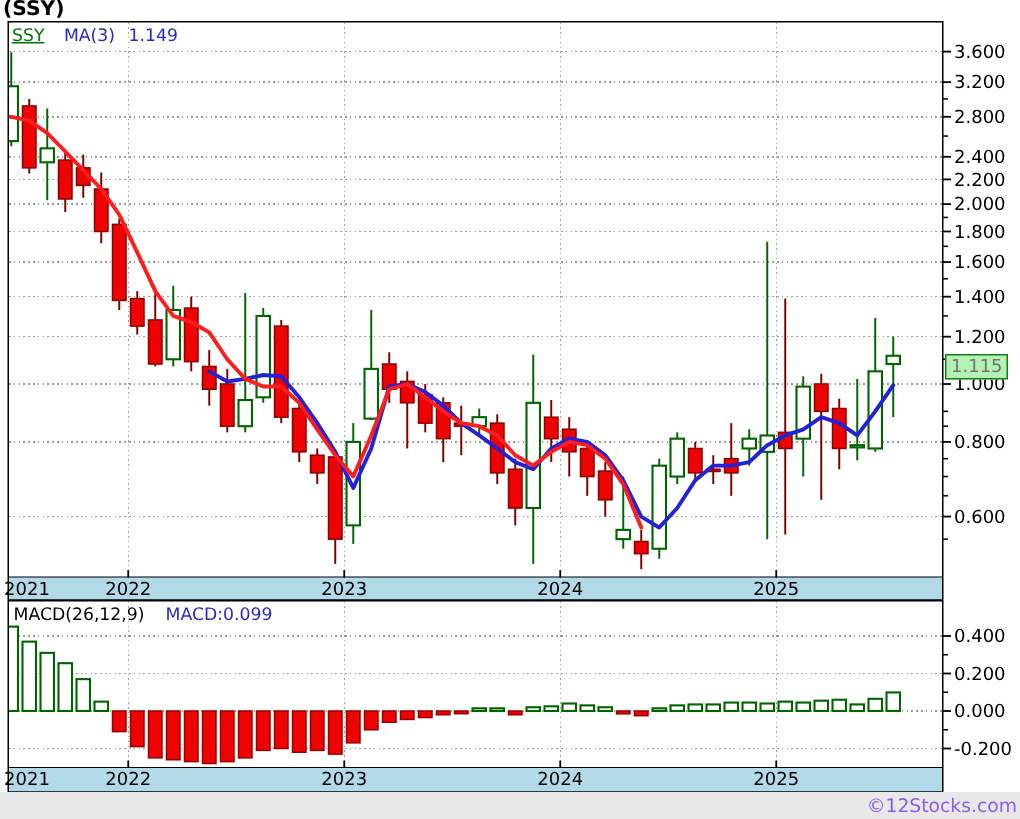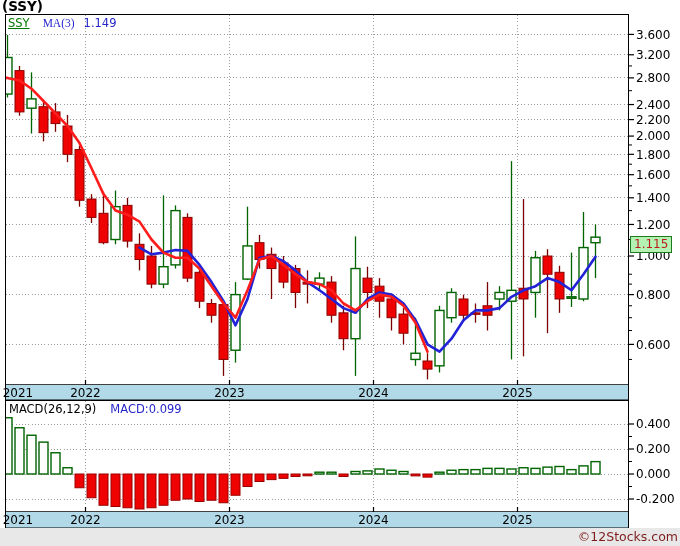--- a/index.html
+++ b/index.html
@@ -6,30 +6,30 @@
   body{
     width:680px;height:546px;position:relative;background:#ffffff;
     font-family:"DejaVu Sans","Liberation Sans",sans-serif;overflow:hidden;
   }
   .page-title{position:absolute;left:2px;top:-2px;font-size:13.5px;font-weight:bold;color:#000;}
   .footer-strip{position:absolute;left:0;top:528px;width:680px;height:18px;background:#e8e8e8;}
   svg#chart-svg{position:absolute;left:0;top:0;}
   svg text{font-size:12px;fill:#000;}
   .legend{position:absolute;left:8px;top:16px;font-size:11.5px;white-space:nowrap;}
   .legend .sym{color:#007800;margin-right:13px;text-decoration:underline;}
-  .legend .mal{color:#2626cc;margin-right:9px;font-family:Liberation Serif, serif;}
+  .legend .mal{color:#2626cc;margin-right:9px;}
   .legend .mav{color:#2626cc;}
   .macdhdr{position:absolute;left:9px;top:402px;font-size:11.5px;white-space:nowrap;}
   .macdhdr .params{color:#000;margin-right:14px;}
   .macdhdr .val{color:#2626cc;}
   .pricetag{
     position:absolute;left:630px;top:236px;background:#b4f2b4;border:1.5px solid #1c7a1c;
-    font-size:12px;line-height:14px;padding:0 3px 1px 3px;color:#b91c1c;
+    font-size:12px;line-height:14px;padding:0 3px 1px 3px;color:#737373;
   }
-  .copyright{position:absolute;right:2px;top:529px;font-size:12.5px;color:#7f1d1d;}
+  .copyright{position:absolute;right:2px;top:529px;font-size:12.5px;color:#8b5cf6;}
 </style>
 </head>
 <body>
 
 <div class="footer-strip"></div>
 
 <svg id="chart-svg" width="680" height="546">
     <defs>
       <clipPath id="cp1">
         <rect x="6" y="15" width="622" height="369"></rect>

